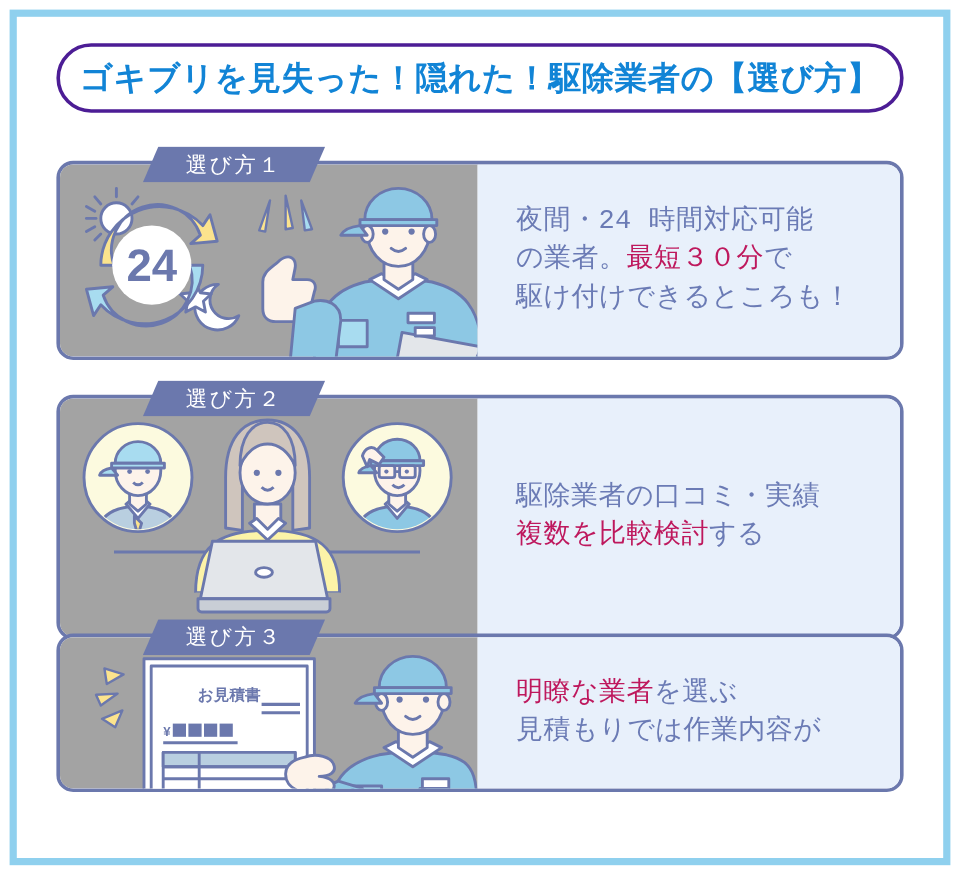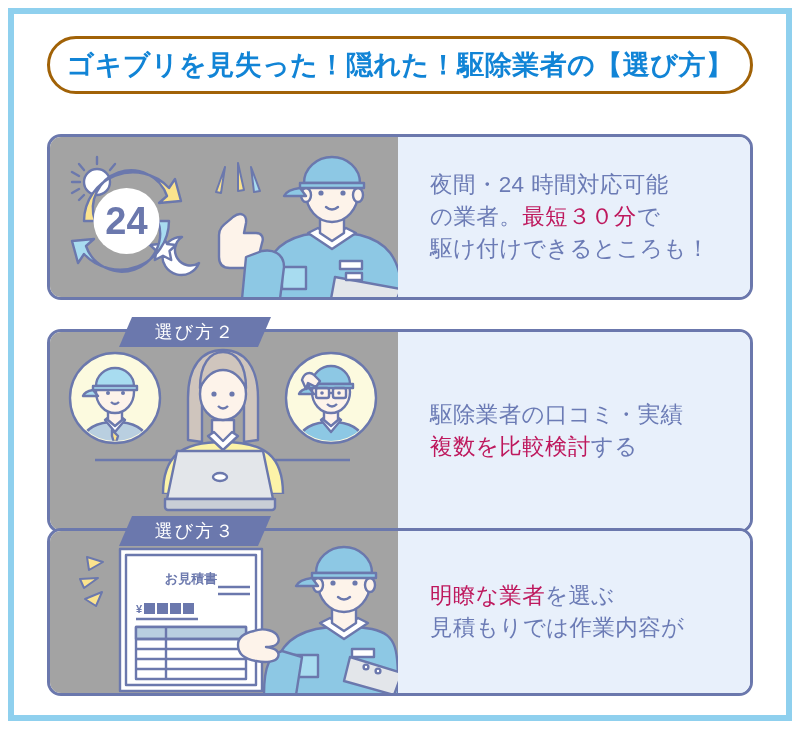--- a/index.html
+++ b/index.html
@@ -16,21 +16,21 @@
     border: 6px solid #8fd0ee;
     background: #ffffff;
   }
   .inner { position: relative; width: 100%; height: 100%; }
 
   
   .title-pill {
     position: absolute;
     left: 33px; top: 22px;
     width: 706px; height: 58px;
-    border: 3px solid #a16207;
+    border: 3px solid #4c1d95;
     border-radius: 29px;
     display: flex; align-items: center; justify-content: center;
     background: #ffffff;
     font-family: Liberation Serif, serif;
   }
   .title-text {
     color: #1184d6;
     font-size: 27px;
     font-weight: bold;
     letter-spacing: 0.5px;
@@ -42,34 +42,34 @@
     position: absolute;
     left: 33px;
     width: 706px;
     border: 3px solid #6b78ad;
     border-radius: 14px;
     background: #ffffff;
     overflow: hidden;
   }
   #card1 { top: 120px; height: 166px; }
   #card2 { top: 315px; height: 204px; }
-  #card3 { top: 514px; height: 168px; }
+  #card3 { top: 514px; height: 132px; }
 
   .card-left {
     position: absolute;
     left: 0; top: 0; bottom: 0;
     width: 348px;
     background: #a3a3a3;
   }
   .card-right {
     position: absolute;
     right: 0; top: 0; bottom: 0;
     left: 348px;
     background: #e8f0fb;
-    display: flex; align-items: center;
+    display: flex; align-items: center; font-family: Liberation Mono, monospace;
   }
   .card-text {
     padding-left: 32px;
     font-size: 22.5px;
     line-height: 1.42;
     color: #6b7bb5;
     letter-spacing: 0.4px;
   }
   .hl { color: #be185d; }
 
@@ -173,20 +173,23 @@
         </g>
       </svg>
     </div>
     <div class="card-right">
       <div class="card-text">
             <div><span>夜間・24 時間対応可能</span></div>
             <div><span>の業者。</span><span class="hl">最短３０分</span><span>で</span></div>
             <div><span>駆け付けできるところも！</span></div>
           </div>
     </div>
+  </div>
+  <div class="banner" id="banner1">
+    <span>選び方１</span>
   </div>
 
   <div class="card" id="card2">
     <div class="card-left">
       <svg class="illus" width="348" height="162" viewBox="0 0 348 162">
 
         <line x1="45" y1="128" x2="300" y2="128" stroke="#6b78ad" stroke-width="2.4"></line>
 
         <g stroke="#6b78ad" stroke-width="2.4" stroke-linejoin="round">
           <circle cx="65" cy="66" r="45" fill="#fcfadf"></circle>

